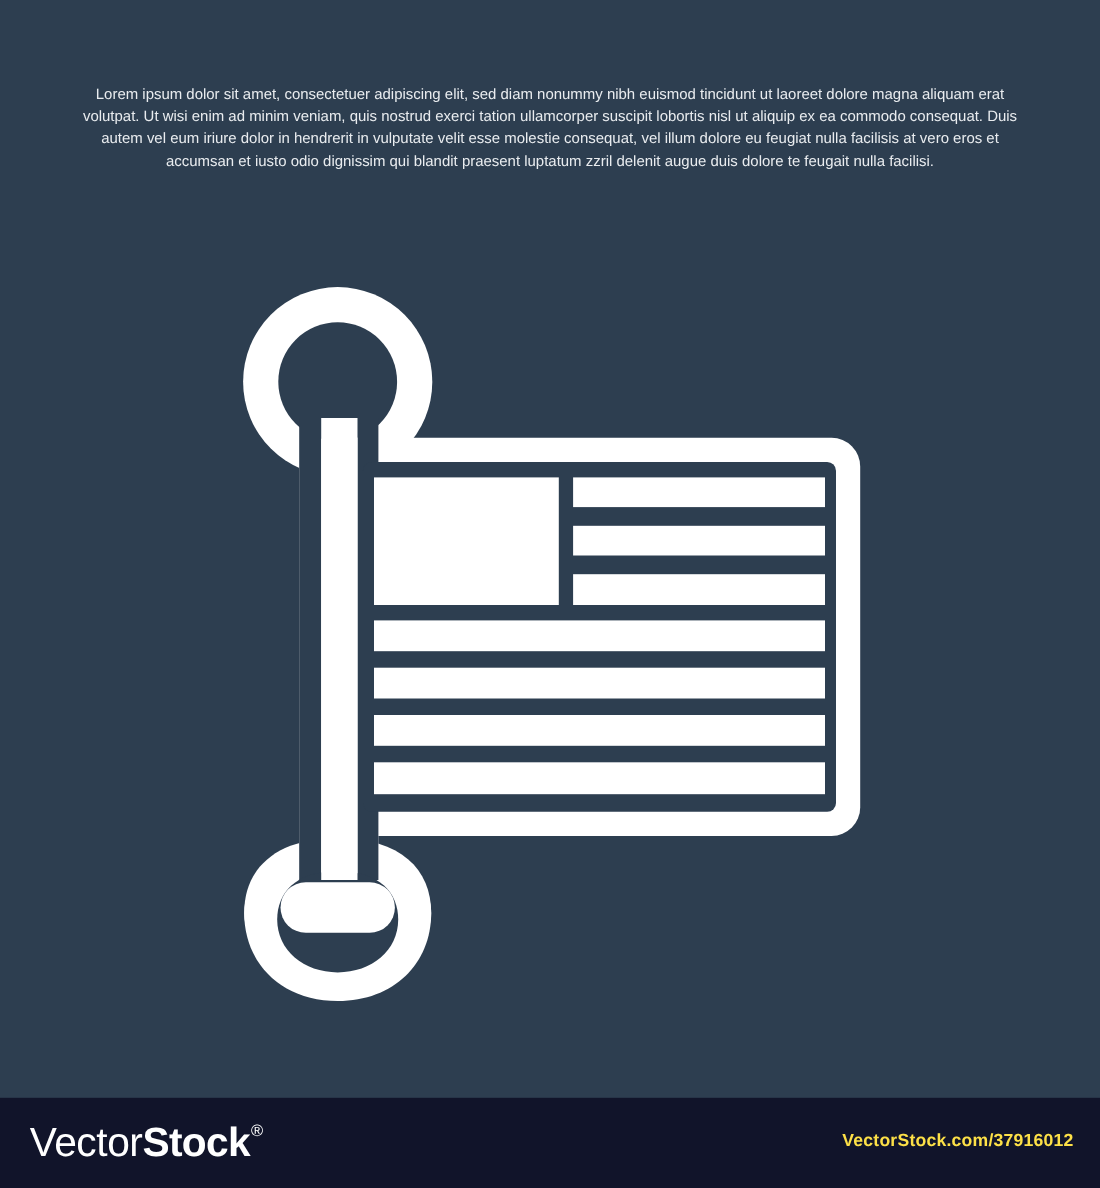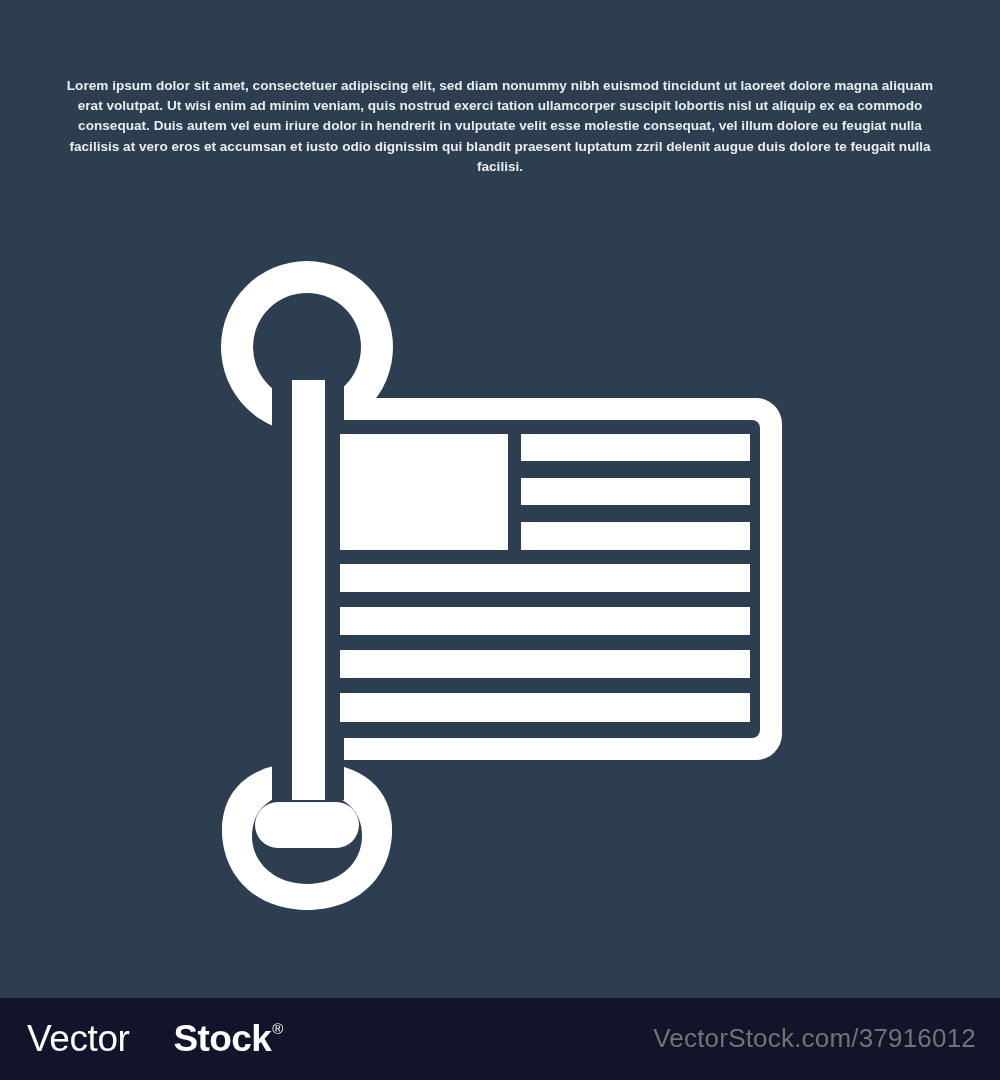--- a/index.html
+++ b/index.html
@@ -25,21 +25,21 @@
   .lorem-block {
     position: absolute;
     left: 60px;
     top: 62px;
     width: 880px;
     text-align: center;
     color: #e9ecef;
     font-size: 13.6px;
     line-height: 20.4px;
     letter-spacing: 0.0px;
-    font-weight: 700;
+    font-weight: 400;
   }
 
   
   .art {
     position: absolute;
     left: 0;
     top: 0;
     width: 1000px;
     height: 998px;
   }
@@ -69,39 +69,38 @@
     white-space: nowrap;
     justify-content: space-between;
   }
   .brand .v-light {
     font-weight: 300;
     letter-spacing: -0.4px;
   }
   .brand .v-bold {
     font-weight: 700;
     letter-spacing: -0.6px;
-    margin-left: 44px;
   }
   .brand .v-reg {
     font-size: 15px;
     vertical-align: top;
     position: relative;
     top: -10px;
     left: 1px;
     font-weight: 400;
   }
   .siteurl {
     position: absolute;
     right: 24px;
     top: 26px;
-    color: #737373;
-    font-size: 26px;
+    color: #fde047;
+    font-size: 16px;
     line-height: 28px;
     letter-spacing: 0.2px;
-    font-weight: 400;
+    font-weight: 700;
     white-space: nowrap;
   }
 </style>
 </head>
 <body>
 
 <div id="stage">
 
   <p class="lorem-block">Lorem ipsum dolor sit amet, consectetuer adipiscing elit, sed diam nonummy nibh euismod tincidunt ut laoreet dolore magna aliquam erat volutpat. Ut wisi enim ad minim veniam, quis nostrud exerci tation ullamcorper suscipit lobortis nisl ut aliquip ex ea commodo consequat. Duis autem vel eum iriure dolor in hendrerit in vulputate velit esse molestie consequat, vel illum dolore eu feugiat nulla facilisis at vero eros et accumsan et iusto odio dignissim qui blandit praesent luptatum zzril delenit augue duis dolore te feugait nulla facilisi.</p>
 

